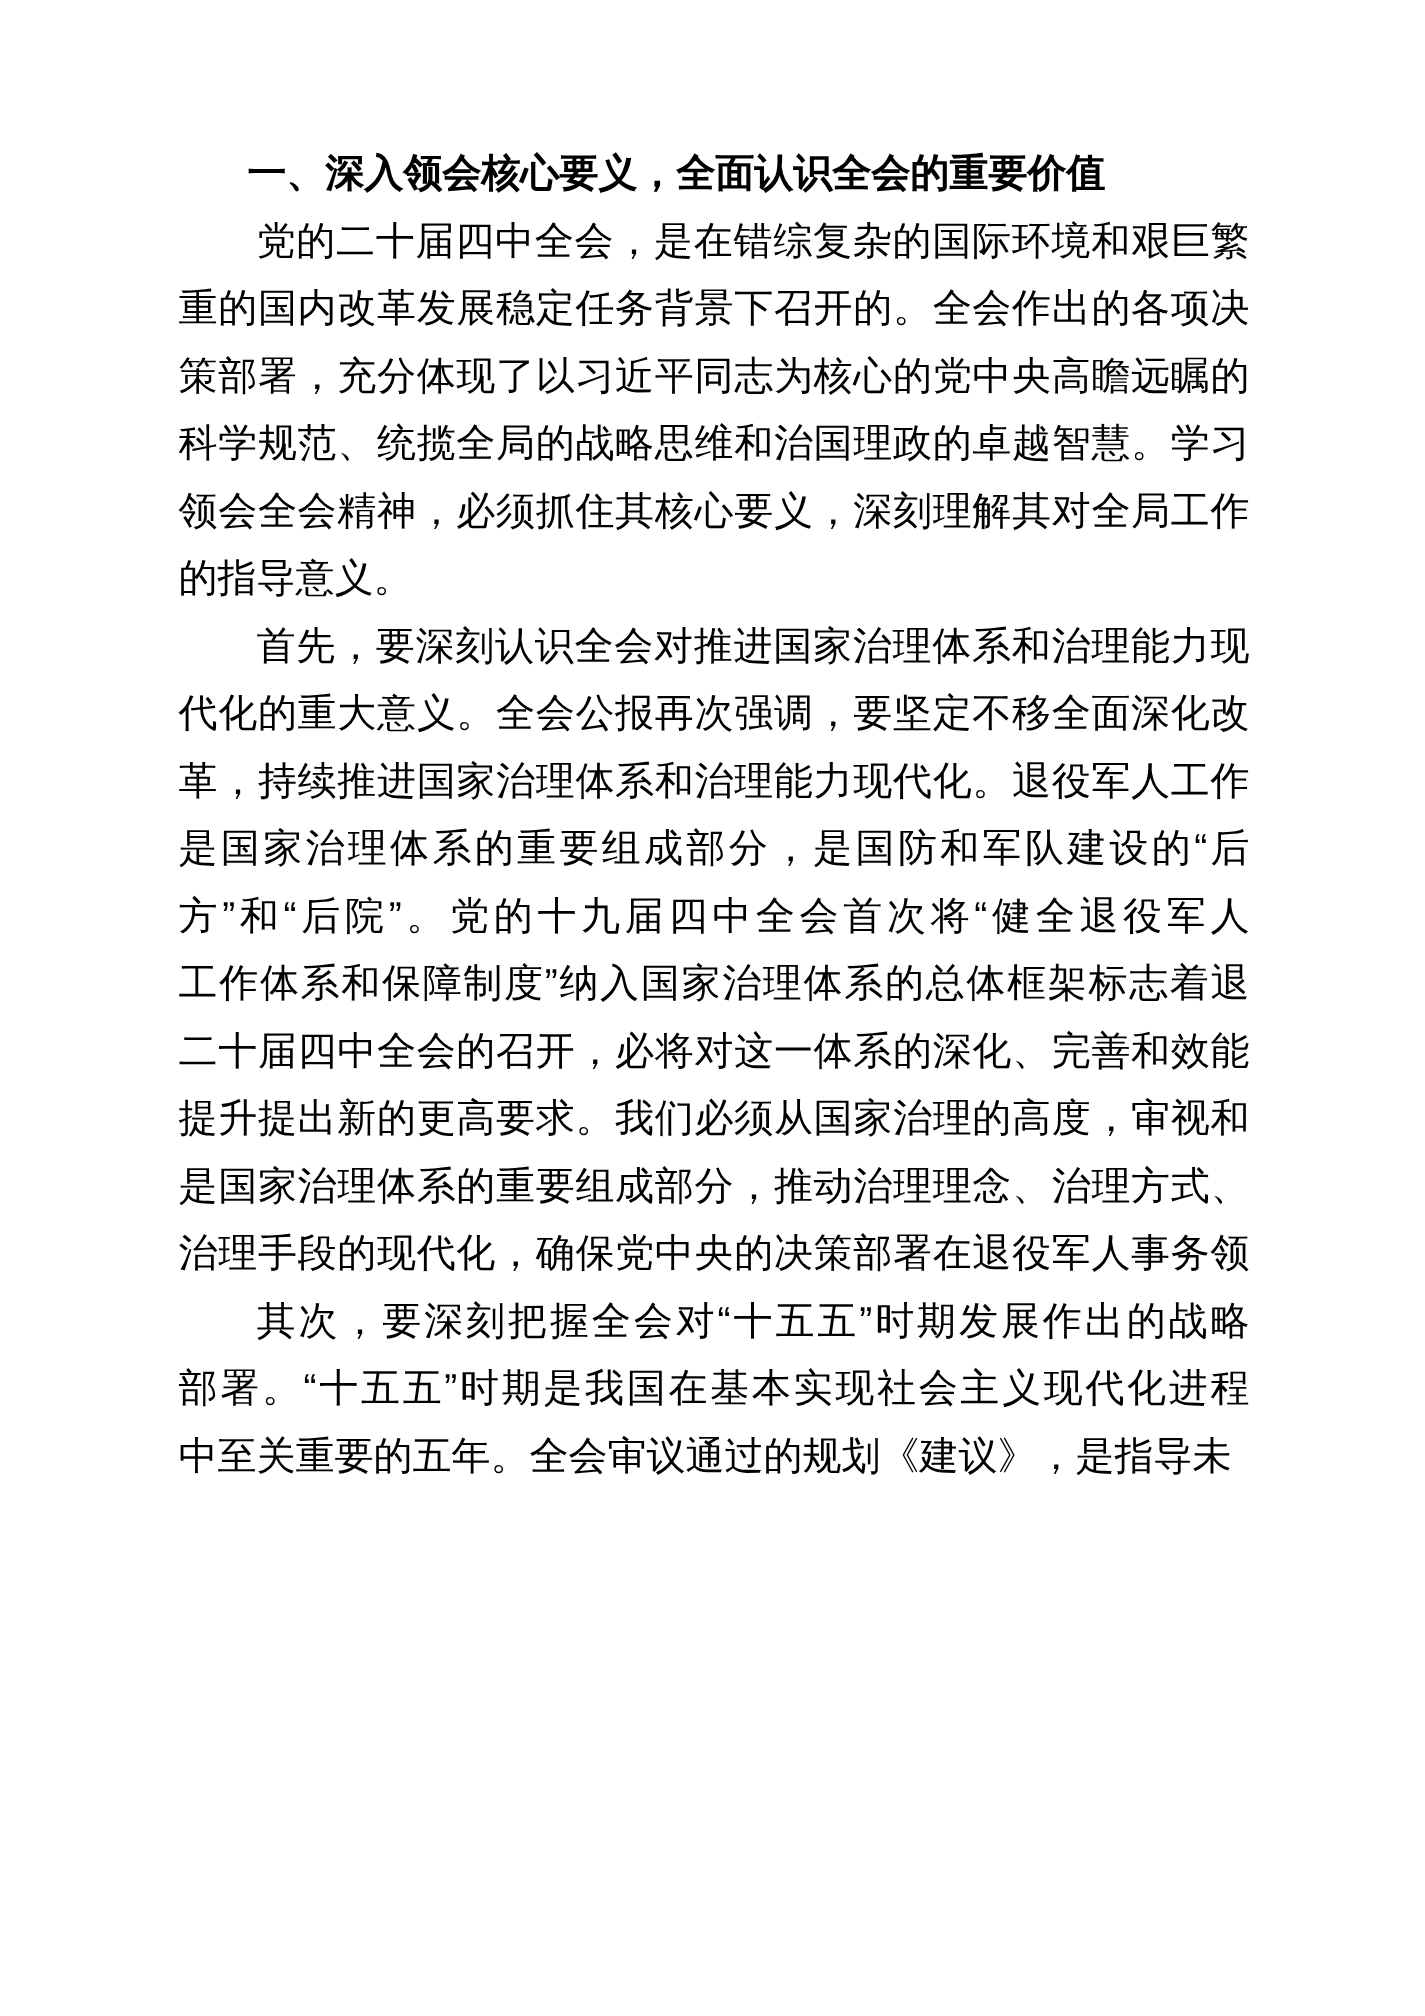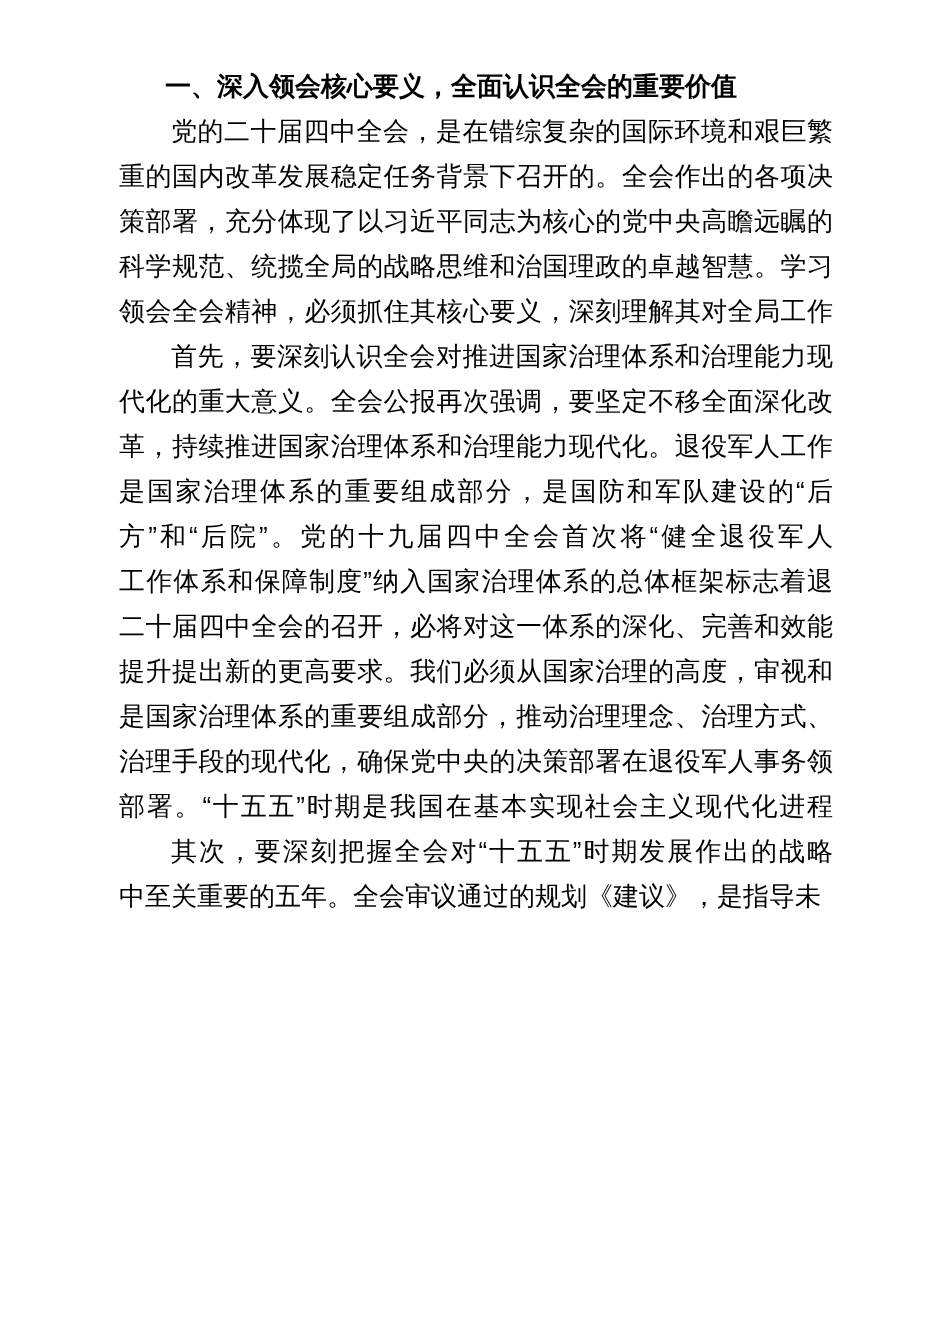--- a/index.html
+++ b/index.html
@@ -10,21 +10,21 @@
     width: 950px;
     height: 1344px;
     background: #ffffff;
     overflow: hidden;
     font-family: "Liberation Serif", serif;
   }
   .page {
     box-sizing: border-box;
     width: 950px;
     height: 1036px;
-    padding: 64px 117px 0 119px;
+    padding: 93px 117px 0 119px;
     background: #ffffff;
   }
   .content {
     width: 714px;
   }
   .heading {
     margin: 0;
     padding: 0;
     font-family: "Liberation Sans", sans-serif;
     font-weight: bold;
@@ -59,33 +59,34 @@
 <div class="page">
   <div class="content">
     <h1 class="heading">一、深入领会核心要义，全面认识全会的重要价值</h1>
     <div id="paragraphs">
         <div class="para">
           <div class="line first">党的二十届四中全会，是在错综复杂的国际环境和艰巨繁</div>
           <div class="line">重的国内改革发展稳定任务背景下召开的。全会作出的各项决</div>
           <div class="line">策部署，充分体现了以习近平同志为核心的党中央高瞻远瞩的</div>
           <div class="line">科学规范、统揽全局的战略思维和治国理政的卓越智慧。学习</div>
           <div class="line">领会全会精神，必须抓住其核心要义，深刻理解其对全局工作</div>
+          <div class="line last">的指导意义。</div>
         </div>
         <div class="para">
           <div class="line first">首先，要深刻认识全会对推进国家治理体系和治理能力现</div>
           <div class="line">代化的重大意义。全会公报再次强调，要坚定不移全面深化改</div>
           <div class="line">革，持续推进国家治理体系和治理能力现代化。退役军人工作</div>
           <div class="line">是国家治理体系的重要组成部分，是国防和军队建设的“后</div>
           <div class="line">方”和“后院”。党的十九届四中全会首次将“健全退役军人</div>
           <div class="line">工作体系和保障制度”纳入国家治理体系的总体框架标志着退</div>
           <div class="line">二十届四中全会的召开，必将对这一体系的深化、完善和效能</div>
           <div class="line">提升提出新的更高要求。我们必须从国家治理的高度，审视和</div>
           <div class="line">是国家治理体系的重要组成部分，推动治理理念、治理方式、</div>
           <div class="line">治理手段的现代化，确保党中央的决策部署在退役军人事务领</div>
         </div>
         <div class="para">
+          <div class="line first">其次，要深刻把握全会对“十五五”时期发展作出的战略</div>
           <div class="line">部署。“十五五”时期是我国在基本实现社会主义现代化进程</div>
-          <div class="line first">其次，要深刻把握全会对“十五五”时期发展作出的战略</div>
           <div class="line last">中至关重要的五年。全会审议通过的规划《建议》，是指导未</div>
         </div>
       </div>
   </div>
 </div>
 
 </body></html>

